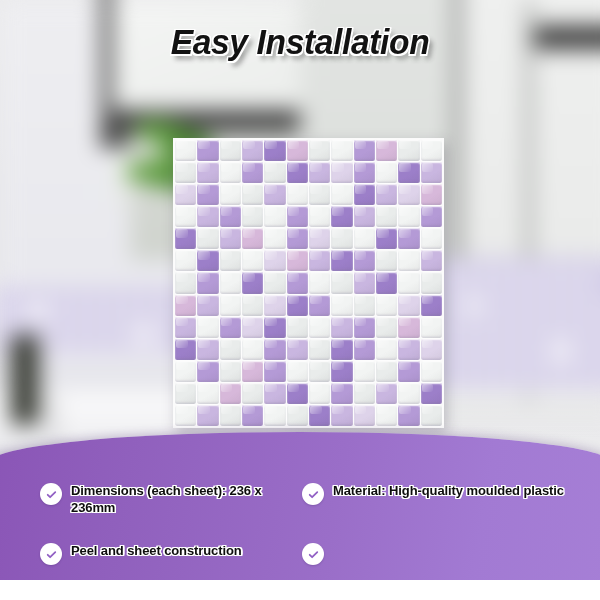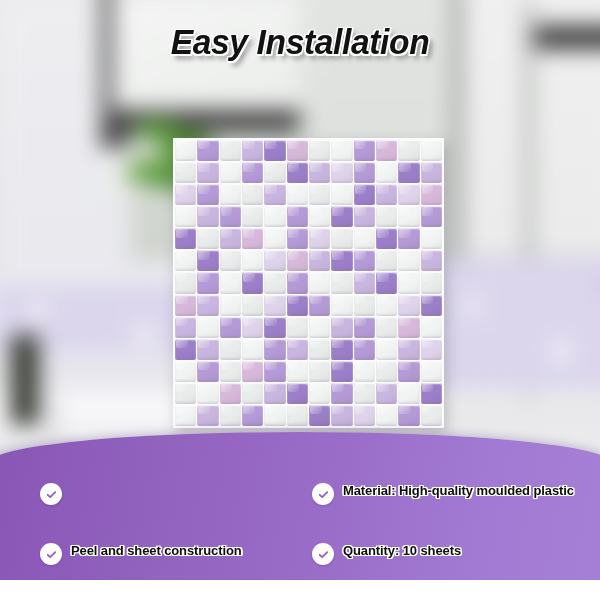--- a/index.html
+++ b/index.html
@@ -206,21 +206,21 @@
     width: 600px; height: 180px;
   }
 
   .feature {
     position: absolute;
     display: flex;
     align-items: flex-start;
     gap: 9px;
   }
   .f-col-l { left: 40px; width: 252px; }
-  .f-col-r { left: 312px; width: 265px; }
+  .f-col-r { left: 302px; width: 265px; }
   .f-row-1 { top: 50px; }
   .f-row-2 { top: 110px; }
 
   .check {
     flex: 0 0 auto;
     width: 22px; height: 22px;
     border-radius: 50%;
     background: #ffffff;
     display: flex;
     align-items: center;
@@ -436,20 +436,21 @@
 
   <div class="banner">
     <div class="banner-inner">
 
       <div class="feature f-col-l f-row-1">
         <span class="check">
           <svg width="13" height="13" viewBox="0 0 24 24">
               <path d="M5 12.5l4.5 4.5L19 7.5" fill="none" stroke="#9160c4" stroke-width="3.2" stroke-linecap="round" stroke-linejoin="round"></path>
             </svg>
         </span>
+        <span class="f-text">Dimensions (each sheet): 236 x 236mm</span>
       </div>
 
       <div class="feature f-col-l f-row-2">
         <span class="check">
           <svg width="13" height="13" viewBox="0 0 24 24">
               <path d="M5 12.5l4.5 4.5L19 7.5" fill="none" stroke="#9160c4" stroke-width="3.2" stroke-linecap="round" stroke-linejoin="round"></path>
             </svg>
         </span>
         <span class="f-text">Peel and sheet construction</span>
       </div>
@@ -462,19 +463,18 @@
         </span>
         <span class="f-text">Material: High-quality moulded plastic</span>
       </div>
 
       <div class="feature f-col-r f-row-2">
         <span class="check">
           <svg width="13" height="13" viewBox="0 0 24 24">
               <path d="M5 12.5l4.5 4.5L19 7.5" fill="none" stroke="#9160c4" stroke-width="3.2" stroke-linecap="round" stroke-linejoin="round"></path>
             </svg>
         </span>
-        <span class="f-text">Quantity: 10 sheets</span>
       </div>
 
     </div>
   </div>
 
 </div>
 
 </body></html>

